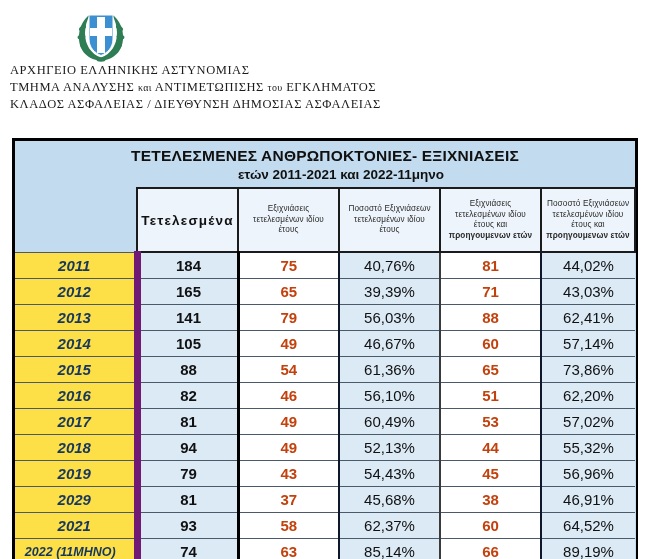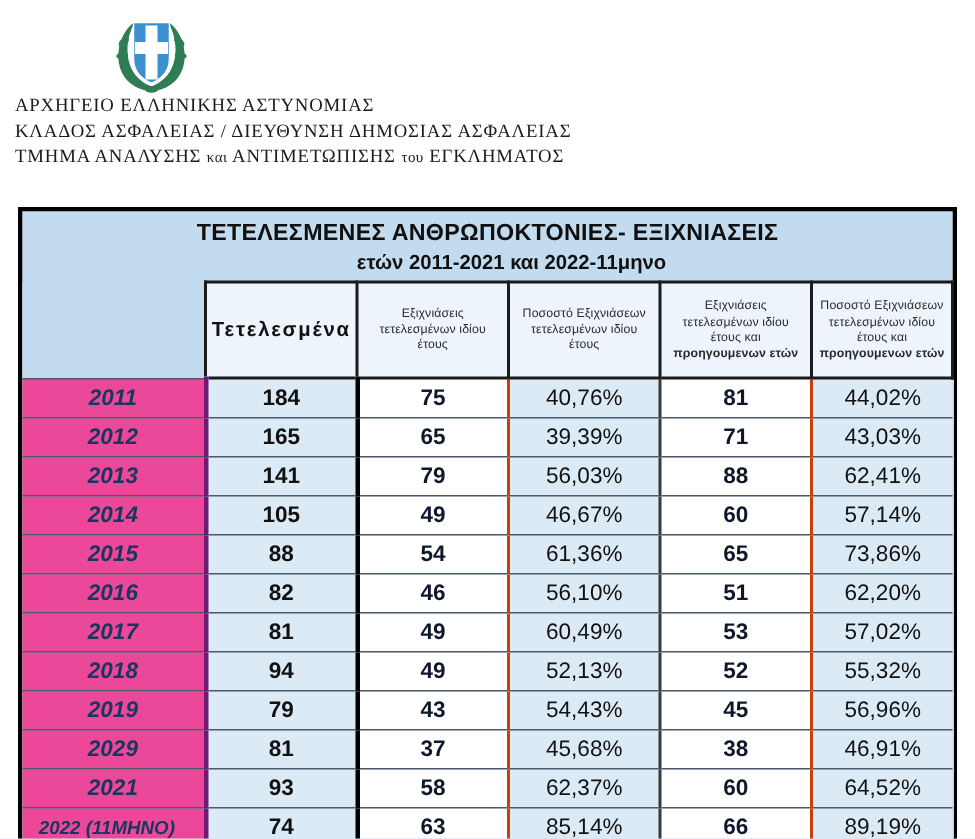--- a/index.html
+++ b/index.html
@@ -137,43 +137,43 @@
   
   table.stats tbody td {
     height: 25px;
     padding: 0;
     border-top: 1px solid #4a5a6a;
     border-bottom: 1px solid #4a5a6a;
     font-size: 15px;
     text-align: center;
   }
   td.year {
-    background: #ec4899;
+    background: #fde047;
     color: #17375e;
     font-weight: bold;
     font-style: italic;
     font-size: 13.5px;
     text-align: right;
     padding-right: 18px;
     border-left: none;
-    border-right: 3px solid #701a75;
+    border-right: 7px solid #701a75;
   }
   td.total {
     background: #dceaf6;
     color: #111111;
     font-weight: bold;
     font-size: 16px;
     border-right: 3px solid #000000;
   }
   td.solved {
     background: #ffffff;
-    color: #0f172a;
+    color: #c2410c;
     font-weight: bold;
     font-size: 16px;
-    border-right: 2px solid #c2410c;
+    border-right: 2px solid #0f172a;
   }
   td.pct {
     background: #dceaf6;
     color: #111111;
     font-size: 15px;
     border-right: 2px solid #3a3a3a;
   }
   td.pct.last {
     border-right: none;
   }
@@ -207,22 +207,22 @@
 
       <path d="M26 8 H74 V56 C74 74 62 84 50 89 C38 84 26 74 26 56 Z" fill="#3c8fd0" stroke="#ffffff" stroke-width="2"></path>
 
       <rect x="42" y="12" width="16" height="72" fill="#ffffff"></rect>
       <rect x="28" y="34" width="44" height="16" fill="#ffffff"></rect>
     </svg>
   </div>
 
   <div class="org-lines">
     <div class="org-line">ΑΡΧΗΓΕΙΟ ΕΛΛΗΝΙΚΗΣ ΑΣΤΥΝΟΜΙΑΣ</div>
+    <div class="org-line"><span>ΤΜΗΜΑ ΑΝΑΛΥΣΗΣ</span> <span class="small">και</span> <span>ΑΝΤΙΜΕΤΩΠΙΣΗΣ</span> <span class="small">του</span> <span>ΕΓΚΛΗΜΑΤΟΣ</span></div>
     <div class="org-line">ΚΛΑΔΟΣ ΑΣΦΑΛΕΙΑΣ / ΔΙΕΥΘΥΝΣΗ ΔΗΜΟΣΙΑΣ ΑΣΦΑΛΕΙΑΣ</div>
-    <div class="org-line"><span>ΤΜΗΜΑ ΑΝΑΛΥΣΗΣ</span> <span class="small">και</span> <span>ΑΝΤΙΜΕΤΩΠΙΣΗΣ</span> <span class="small">του</span> <span>ΕΓΚΛΗΜΑΤΟΣ</span></div>
   </div>
 
 </div>
 
 <div class="table-wrap">
 
   <div class="title-bar">
     <div class="title-main">ΤΕΤΕΛΕΣΜΕΝΕΣ ΑΝΘΡΩΠΟΚΤΟΝΙΕΣ- ΕΞΙΧΝΙΑΣΕΙΣ</div>
     <div class="title-sub">ετών 2011-2021 και 2022-11μηνο</div>
   </div>
@@ -321,21 +321,21 @@
           <td class="solved">49</td>
           <td class="pct">60,49%</td>
           <td class="solved">53</td>
           <td class="pct last">57,02%</td>
         </tr>
         <tr>
           <td class="year">2018</td>
           <td class="total">94</td>
           <td class="solved">49</td>
           <td class="pct">52,13%</td>
-          <td class="solved">52</td>
+          <td class="solved">44</td>
           <td class="pct last">55,32%</td>
         </tr>
         <tr>
           <td class="year">2019</td>
           <td class="total">79</td>
           <td class="solved">43</td>
           <td class="pct">54,43%</td>
           <td class="solved">45</td>
           <td class="pct last">56,96%</td>
         </tr>

